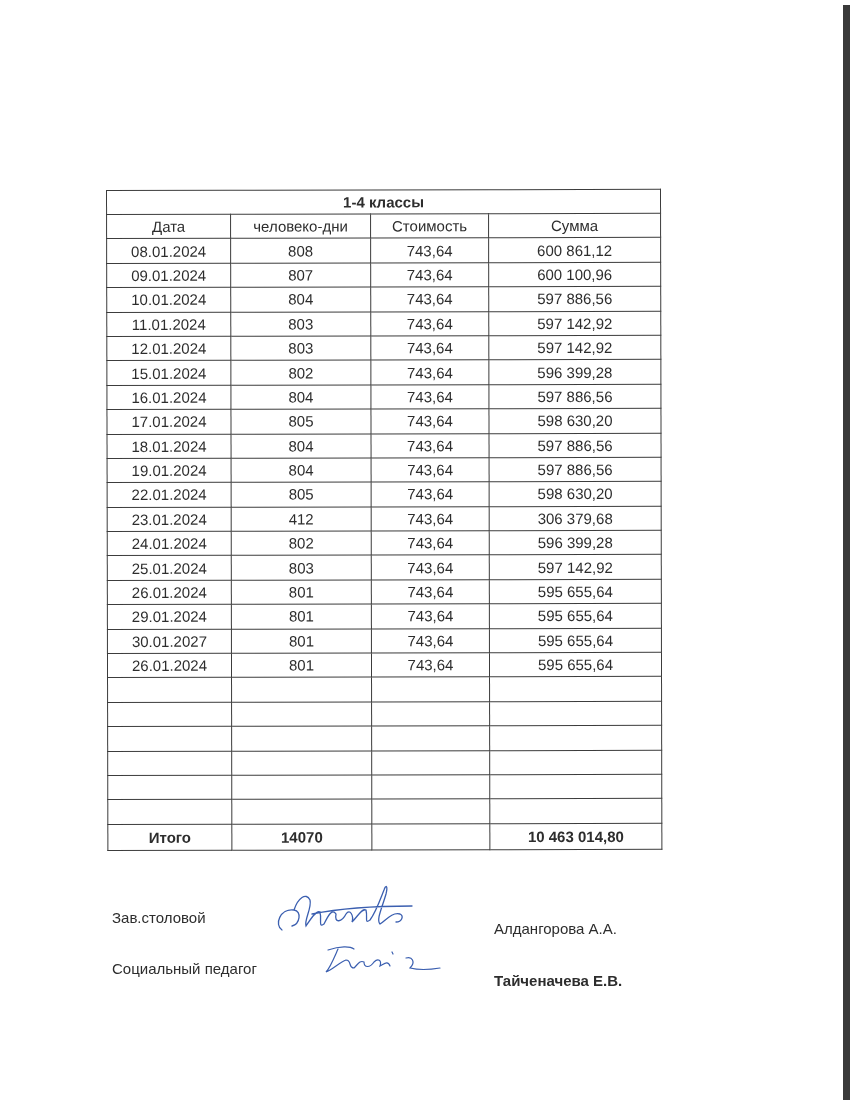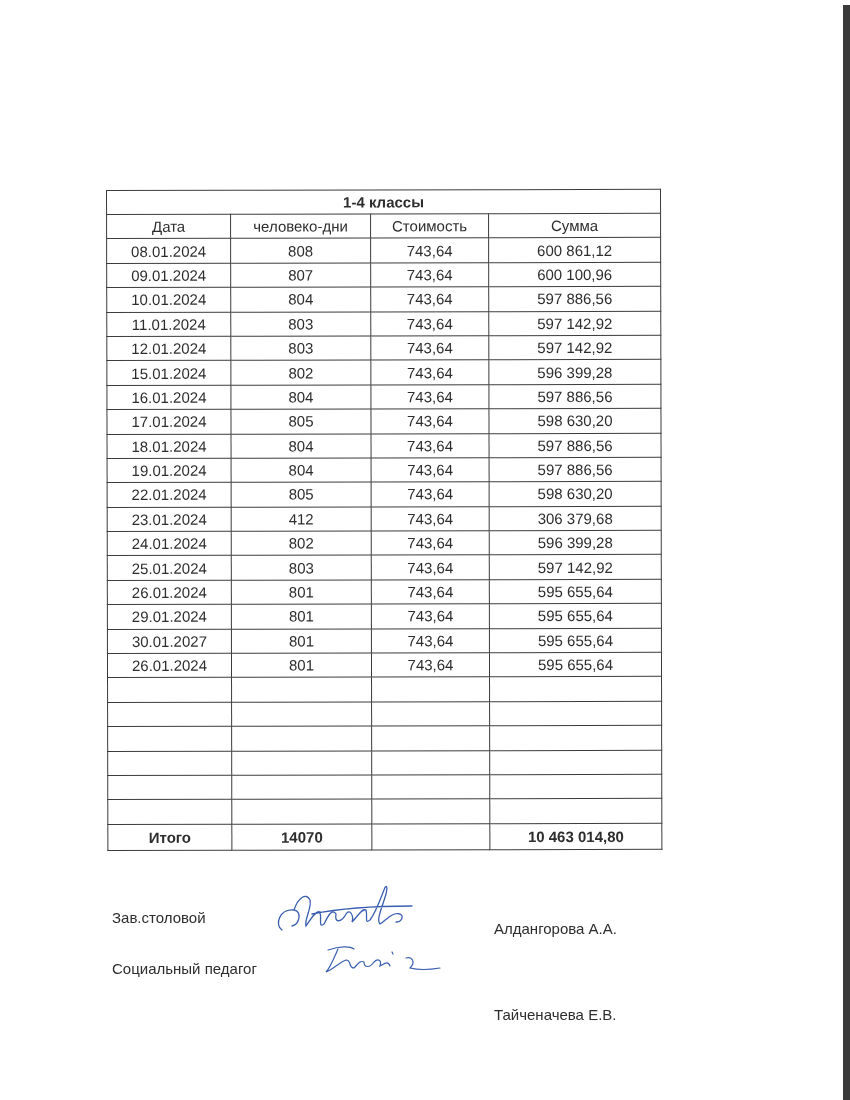--- a/index.html
+++ b/index.html
@@ -265,21 +265,21 @@
       <td></td>
       <td>10 463 014,80</td>
     </tr>
   </tfoot>
 </table>
 
 <div class="sign-row" style="top:909px;">Зав.столовой</div>
 <div class="sign-name" style="top:906px;margin-top:14px;">Алдангорова А.А.</div>
 
 <div class="sign-row" style="top:960px;">Социальный педагог</div>
-<div class="sign-name" style="top:1006px;">Тайченачева Е.В.</div>
+<div class="sign-name" style="top:972px;font-weight:bold;">Тайченачева Е.В.</div>
 
 <svg class="signature" style="left:272px; top:880px;" width="150" height="65" viewBox="0 0 150 65">
   <path d="M10,50 C2,45 8,28 22,30 C30,31 28,44 20,46 M22,30 C26,18 34,12 38,20 C40,28 32,40 34,46 C38,40 44,30 48,32 C50,40 46,48 52,44 C56,36 60,28 64,34 C62,44 70,42 74,34 C78,28 82,36 80,42 C86,36 90,28 94,30 C96,38 92,44 98,40 C104,32 108,20 112,10 C114,4 116,6 114,14 C110,28 104,40 108,44 C114,40 120,32 128,34 C132,36 130,42 124,42 M40,34 C60,30 90,26 140,26" fill="none" stroke="#3b5fb0" stroke-width="1.3" stroke-linecap="round"></path>
 </svg>
 
 <svg class="signature" style="left:320px; top:940px;" width="130" height="40" viewBox="0 0 130 40">
   <path d="M8,10 C20,6 30,6 34,9 M18,9 C14,18 10,28 6,32 C12,30 20,22 26,20 C32,20 28,28 34,28 C38,24 40,20 44,22 C44,28 50,28 54,22 C58,18 62,20 60,26 C64,24 68,20 70,26 M72,12 L73,14 M86,18 C92,16 96,22 90,28 C98,30 108,30 120,28" fill="none" stroke="#3b5fb0" stroke-width="1.2" stroke-linecap="round"></path>
 </svg>
 
 </body></html>

